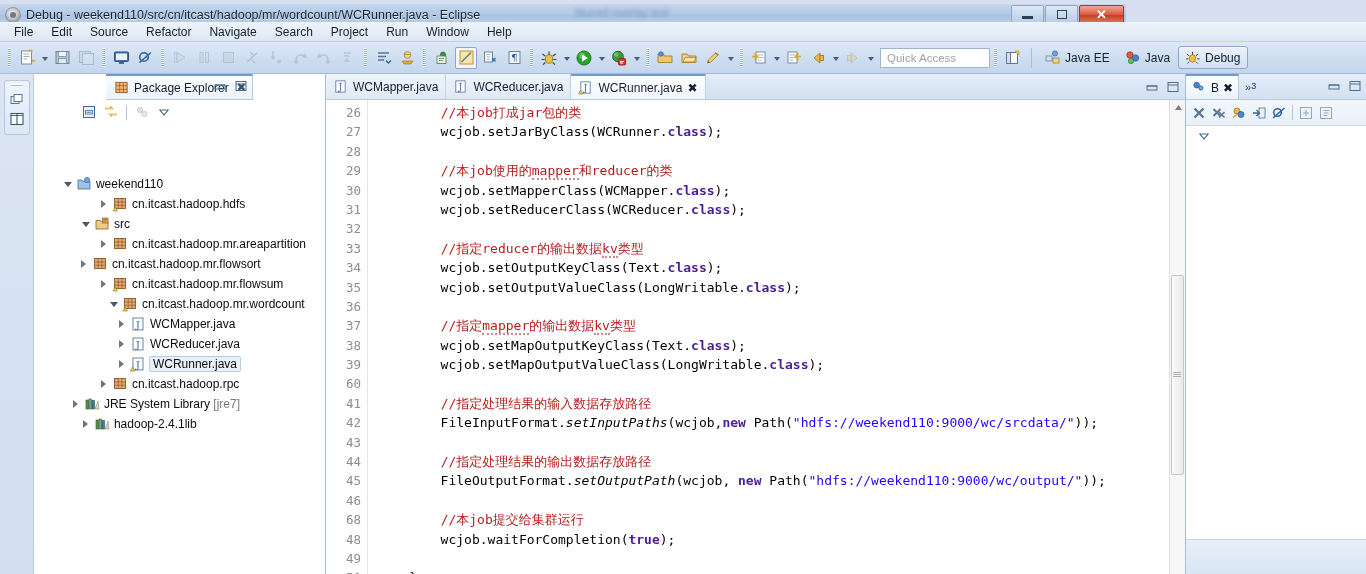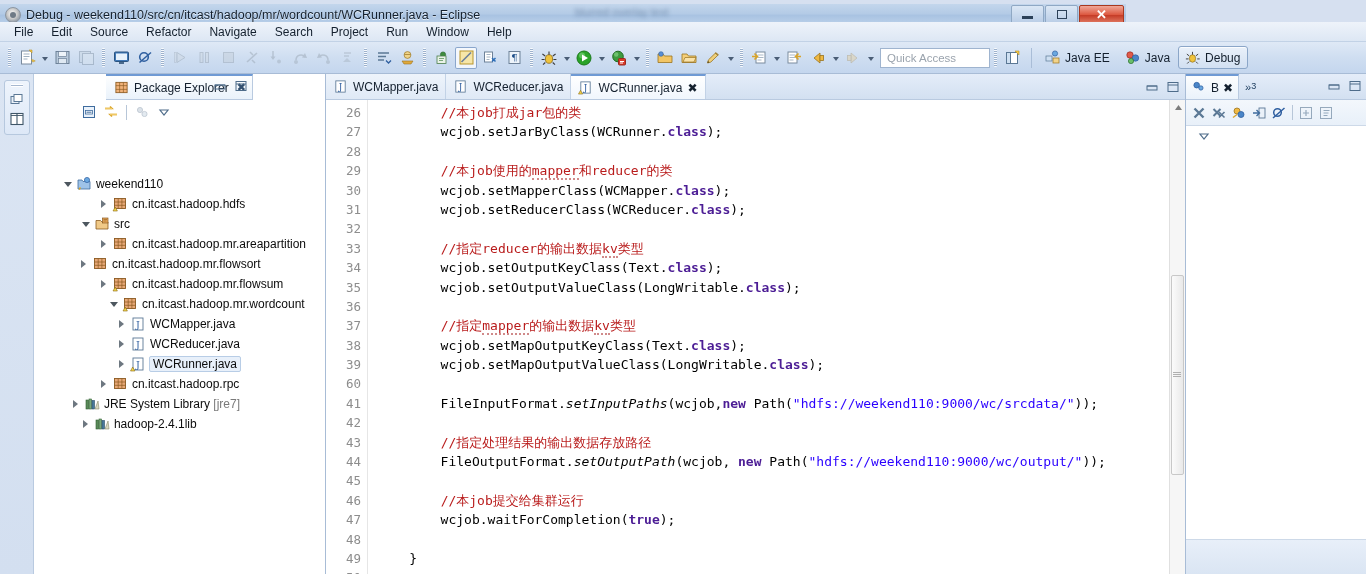--- a/index.html
+++ b/index.html
@@ -906,41 +906,42 @@
           <div>37</div>
           <div>38</div>
           <div>39</div>
           <div>60</div>
           <div>41</div>
           <div>42</div>
           <div>43</div>
           <div>44</div>
           <div>45</div>
           <div>46</div>
-          <div>47</div>
+          <div>68</div>
           <div>48</div>
           <div>49</div>
           <div>50</div>
         </div>
       <div class="code" id="code">
           <div class="ln"><span class="pl">        </span><span class="cm">//本job打成jar包的类</span></div>
           <div class="ln"><span class="pl">        wcjob.setJarByClass(WCRunner.</span><span class="kw">class</span><span class="pl">);</span></div>
           <div class="ln">&nbsp;</div>
           <div class="ln"><span class="pl">        </span><span class="cm">//本job使用的</span><span class="cm sq">mapper</span><span class="cm">和</span><span class="cm">reducer</span><span class="cm">的类</span></div>
           <div class="ln"><span class="pl">        wcjob.setMapperClass(WCMapper.</span><span class="kw">class</span><span class="pl">);</span></div>
           <div class="ln"><span class="pl">        wcjob.setReducerClass(WCReducer.</span><span class="kw">class</span><span class="pl">);</span></div>
           <div class="ln">&nbsp;</div>
           <div class="ln"><span class="pl">        </span><span class="cm">//指定</span><span class="cm">reducer</span><span class="cm">的输出数据</span><span class="cm sq">kv</span><span class="cm">类型</span></div>
           <div class="ln"><span class="pl">        wcjob.setOutputKeyClass(Text.</span><span class="kw">class</span><span class="pl">);</span></div>
           <div class="ln"><span class="pl">        wcjob.setOutputValueClass(LongWritable.</span><span class="kw">class</span><span class="pl">);</span></div>
           <div class="ln">&nbsp;</div>
           <div class="ln"><span class="pl">        </span><span class="cm">//指定</span><span class="cm sq">mapper</span><span class="cm">的输出数据</span><span class="cm sq">kv</span><span class="cm">类型</span></div>
           <div class="ln"><span class="pl">        wcjob.setMapOutputKeyClass(Text.</span><span class="kw">class</span><span class="pl">);</span></div>
           <div class="ln"><span class="pl">        wcjob.setMapOutputValueClass(LongWritable.</span><span class="kw">class</span><span class="pl">);</span></div>
           <div class="ln">&nbsp;</div>
+          <div class="ln"><span class="pl">        </span><span class="cm">//指定处理结果的输入数据存放路径</span></div>
           <div class="ln"><span class="pl">        FileInputFormat.</span><span class="mi">setInputPaths</span><span class="pl">(wcjob,</span><span class="kw">new</span><span class="pl"> Path(</span><span class="st">"hdfs://weekend110:9000/wc/srcdata/"</span><span class="pl">));</span></div>
           <div class="ln">&nbsp;</div>
           <div class="ln"><span class="pl">        </span><span class="cm">//指定处理结果的输出数据存放路径</span></div>
           <div class="ln"><span class="pl">        FileOutputFormat.</span><span class="mi">setOutputPath</span><span class="pl">(wcjob, </span><span class="kw">new</span><span class="pl"> Path(</span><span class="st">"hdfs://weekend110:9000/wc/output/"</span><span class="pl">));</span></div>
           <div class="ln">&nbsp;</div>
           <div class="ln"><span class="pl">        </span><span class="cm">//本job提交给集群运行</span></div>
           <div class="ln"><span class="pl">        wcjob.waitForCompletion(</span><span class="kw">true</span><span class="pl">);</span></div>
           <div class="ln">&nbsp;</div>
           <div class="ln"><span class="pl">    }</span></div>
         </div>

